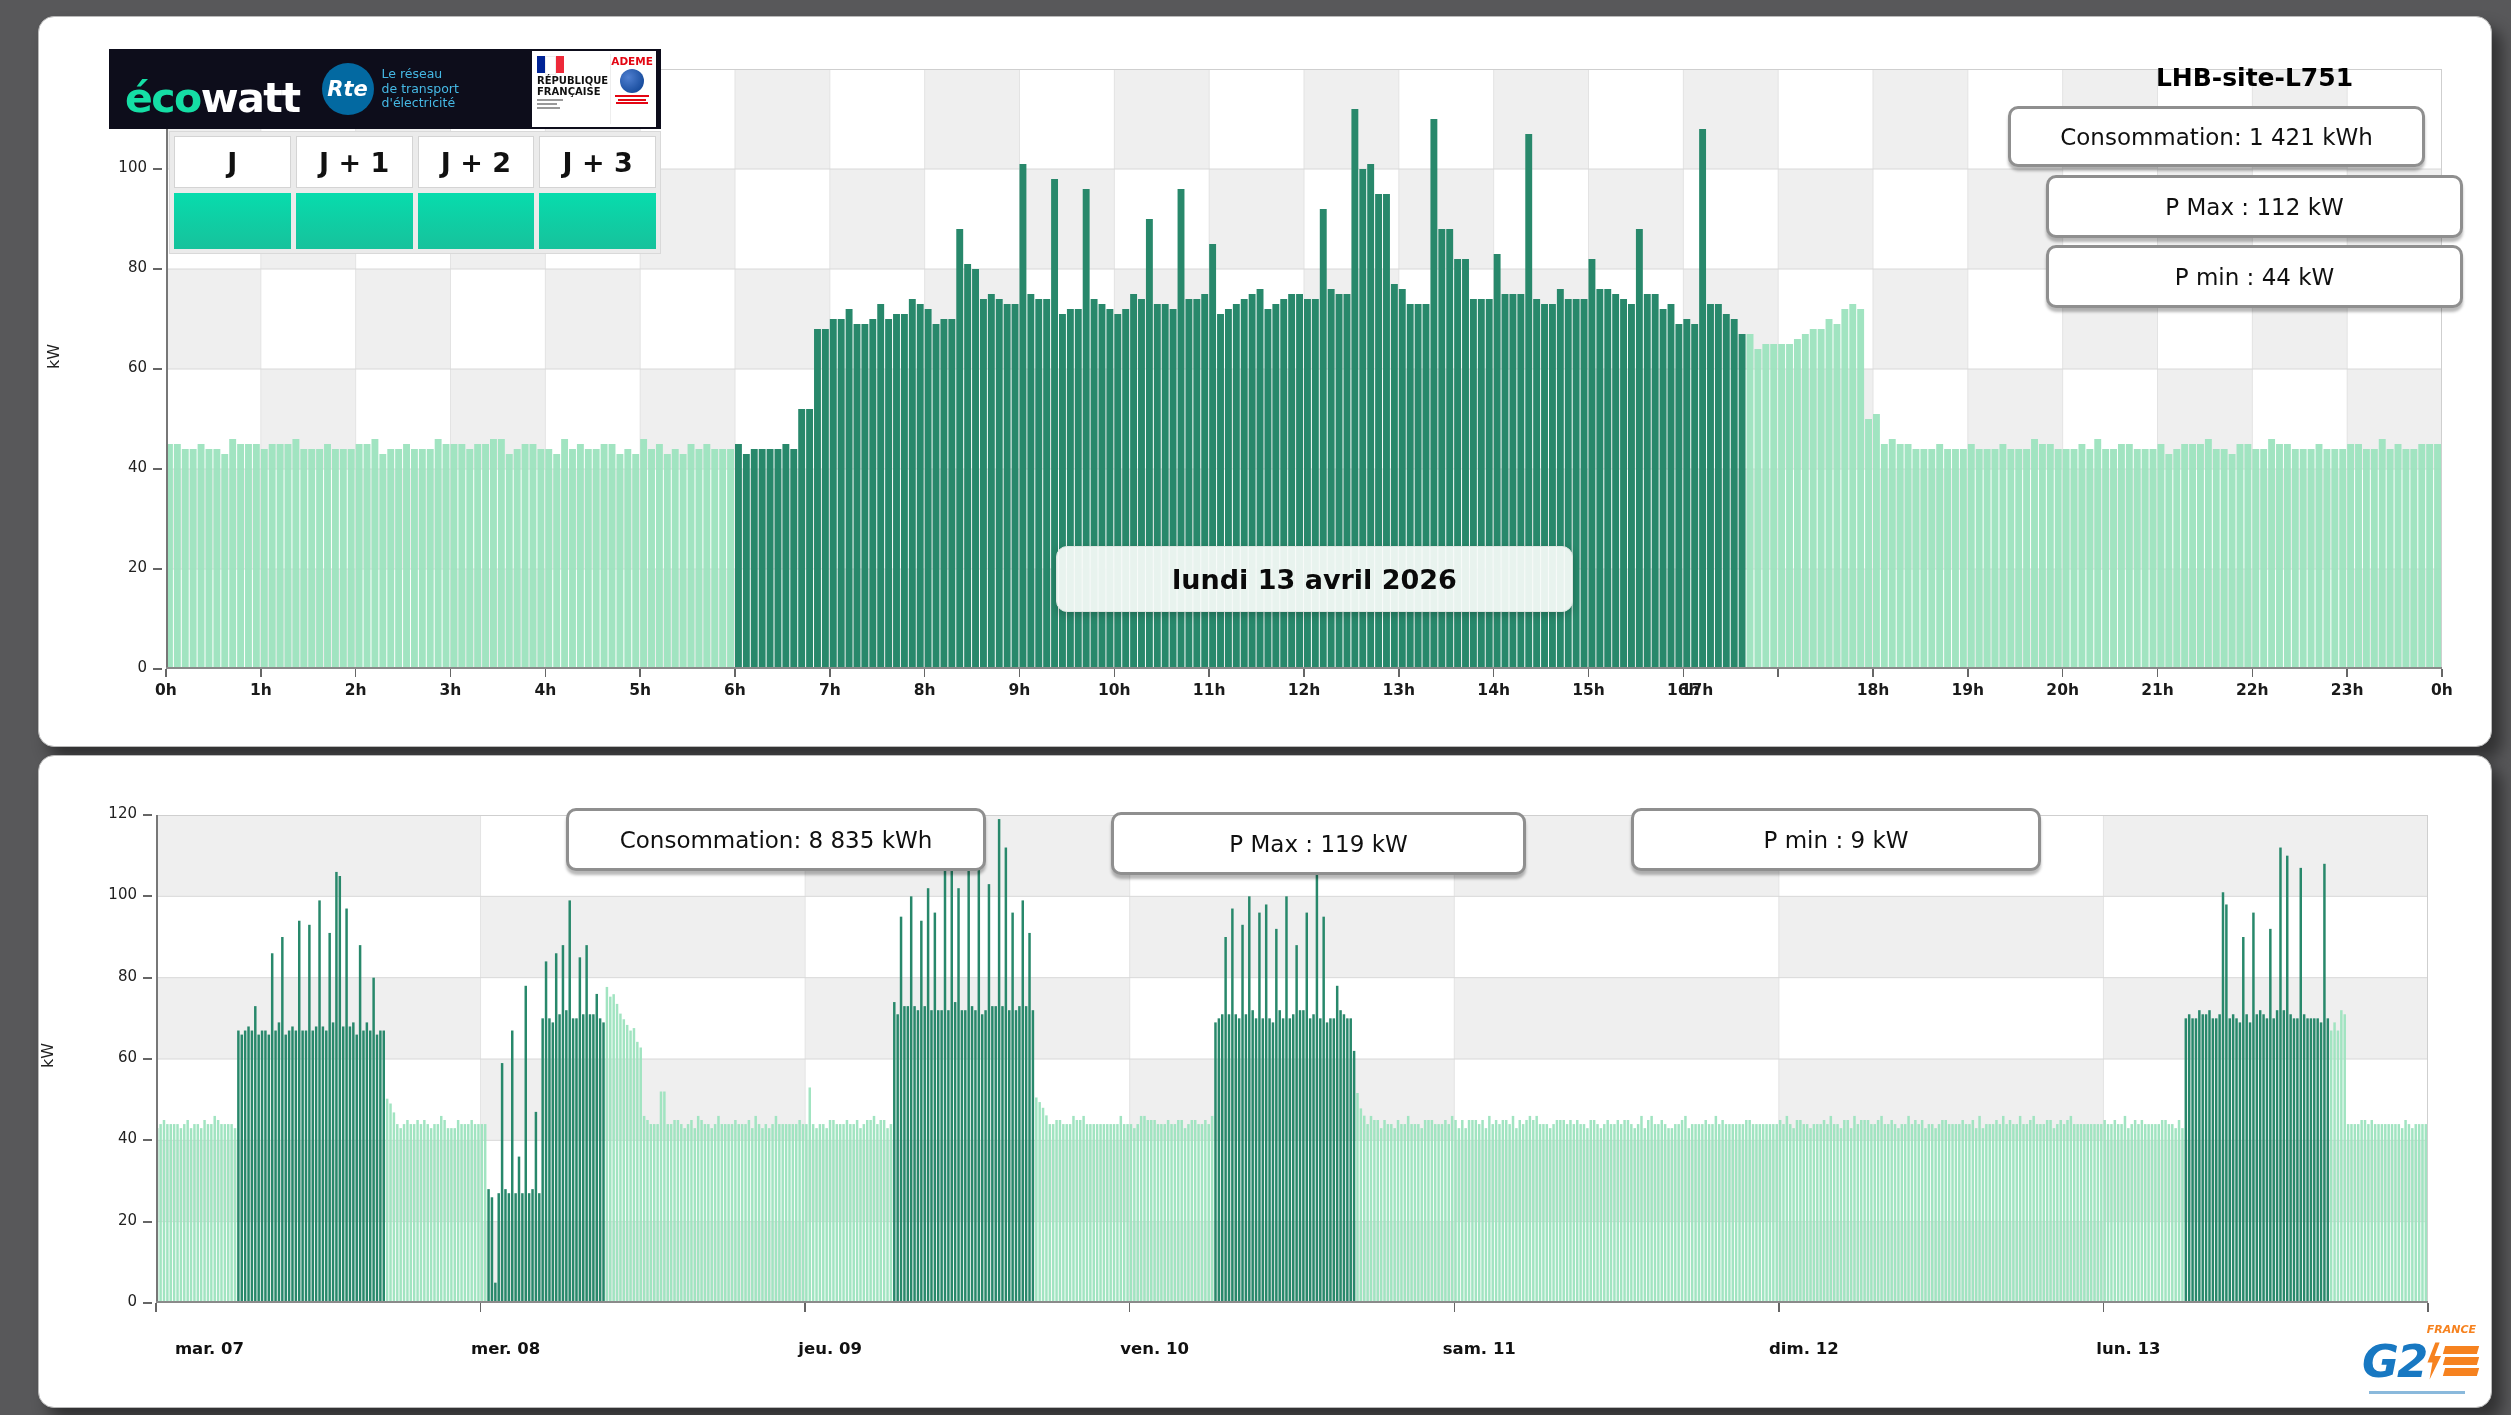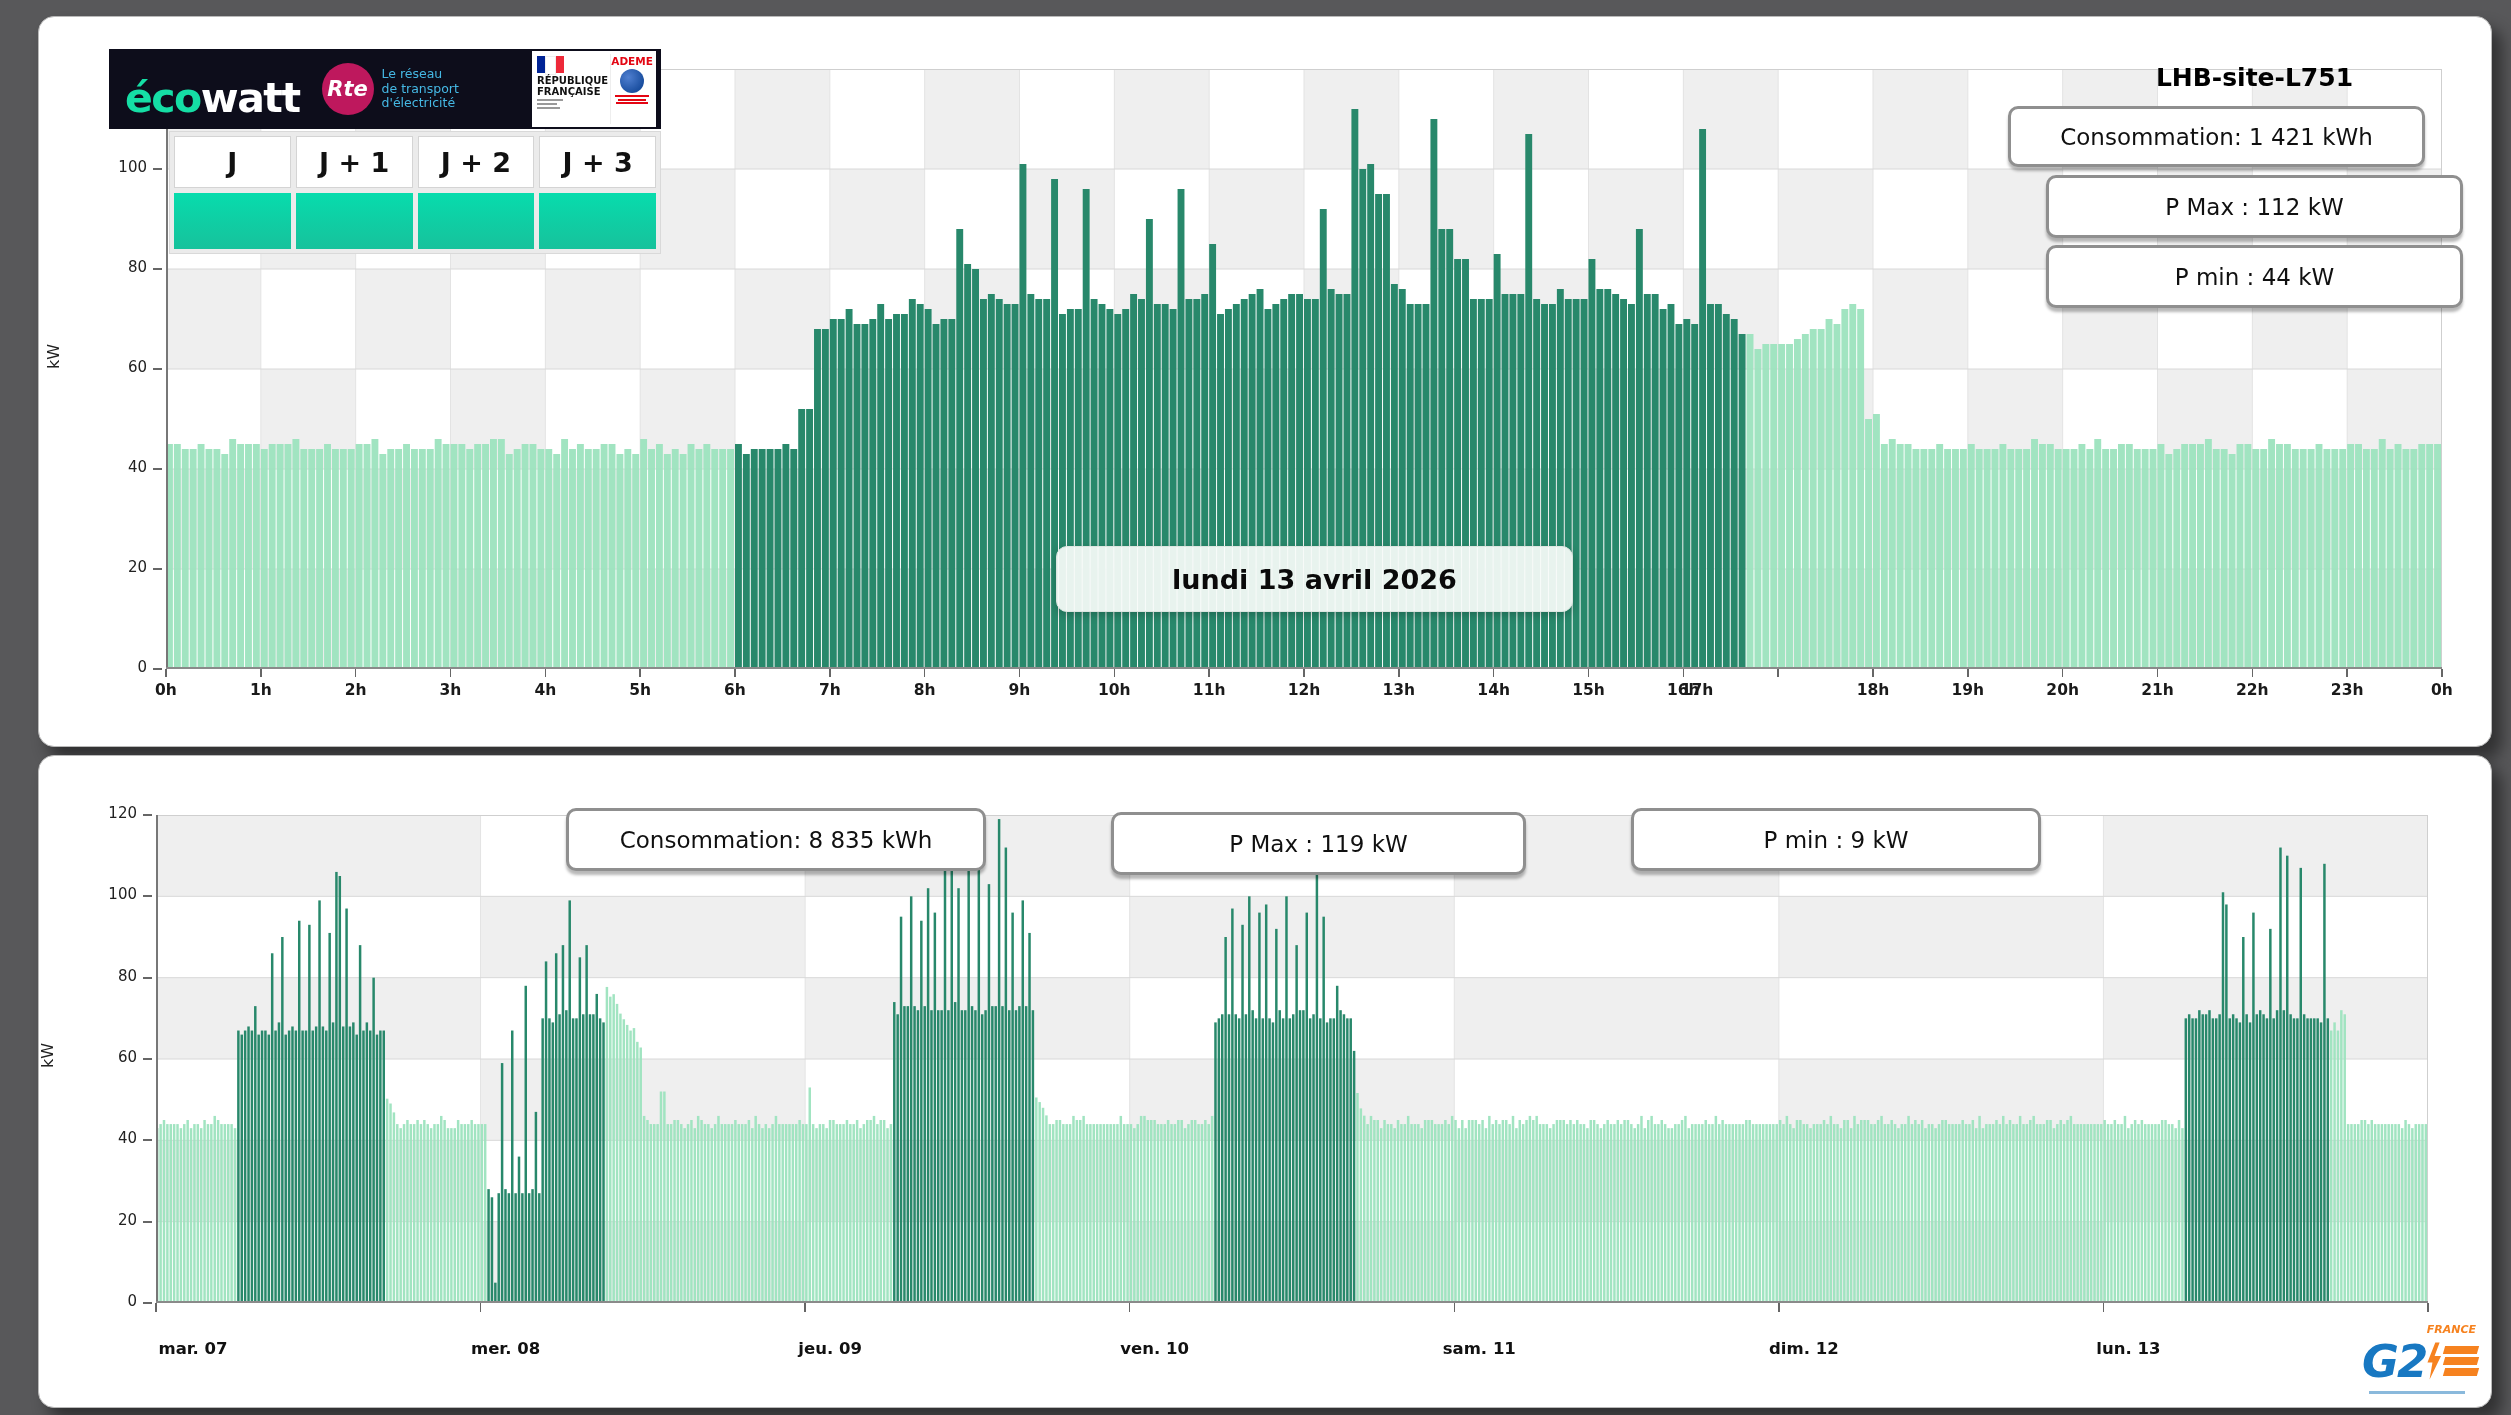--- a/index.html
+++ b/index.html
@@ -25,21 +25,21 @@
   .datebox{position:absolute;background:rgba(247,251,249,0.93);border:1px solid #dde6e1;border-radius:11px;
            box-shadow:0 3px 8px rgba(0,0,0,0.22);display:flex;align-items:center;justify-content:center;
            font-size:27px;font-weight:700;color:#0a0a0a;z-index:5;}
   
   .brandbar{position:absolute;left:70px;top:32px;width:552px;height:80px;background:#0D0D1B;
             display:flex;align-items:center;z-index:7;}
   .ecowatt{margin-left:16px;font-size:41px;font-weight:700;letter-spacing:-1.5px;line-height:1;margin-top:18px;}
   .ecowatt .eco{color:#15DEA5;}
   .ecowatt .watt{color:#ffffff;}
   .rtewrap{display:flex;align-items:center;margin-left:22px;}
-  .rtebadge{width:52px;height:52px;border-radius:50%;background:#be185d;color:#fff;font-weight:700;
+  .rtebadge{width:52px;height:52px;border-radius:50%;background:#0369a1;color:#fff;font-weight:700;
             font-style:italic;font-size:21px;display:flex;align-items:center;justify-content:center;}
   .rtetag{margin-left:8px;color:#45B8E4;font-size:12.5px;line-height:1.15;}
   .gov{margin-left:auto;margin-right:5px;background:#ffffff;width:118px;height:70px;display:flex;padding:3px;}
   .rf{flex:1;padding:2px;}
   .flag{display:flex;width:27px;height:17px;margin-bottom:2px;}
   .flag span{flex:1;height:100%;}
   .rfname{font-size:10px;font-weight:700;color:#111;line-height:1.1;}
   .motto{height:2px;background:#999;margin-top:2px;width:26px;}
   .ademe{width:42px;border-left:1px solid #eee;text-align:center;padding-top:1px;}
   .ademename{font-size:10.5px;font-weight:700;color:#E30613;}
@@ -1421,20 +1421,20 @@
     <div class="axlbl ylab" style="position: absolute; left: 28px; top: 48px; width: 70px; text-align: right;">120</div>
     <div class="ytick" style="left: 104px; top: 58px; width: 9px; height: 2px;"></div>
     <div class="ytick" style="left: 116.25px; top: 547px; width: 1.5px; height: 9px;"></div>
     <div class="ytick" style="left: 440.821px; top: 547px; width: 1.5px; height: 9px;"></div>
     <div class="ytick" style="left: 765.393px; top: 547px; width: 1.5px; height: 9px;"></div>
     <div class="ytick" style="left: 1089.96px; top: 547px; width: 1.5px; height: 9px;"></div>
     <div class="ytick" style="left: 1414.54px; top: 547px; width: 1.5px; height: 9px;"></div>
     <div class="ytick" style="left: 1739.11px; top: 547px; width: 1.5px; height: 9px;"></div>
     <div class="ytick" style="left: 2063.68px; top: 547px; width: 1.5px; height: 9px;"></div>
     <div class="ytick" style="left: 2388.25px; top: 547px; width: 1.5px; height: 9px;"></div>
-    <div class="axlbl dlbl" style="position: absolute; left: 91px; top: 583px; width: 126px;">mar. 07</div>
+    <div class="axlbl dlbl" style="position: absolute; left: 79px; top: 583px; width: 126px; text-align: right;">mar. 07</div>
     <div class="axlbl dlbl" style="position: absolute; left: 403.571px; top: 583px; width: 126px;">mer. 08</div>
     <div class="axlbl dlbl" style="position: absolute; left: 728.143px; top: 583px; width: 126px;">jeu. 09</div>
     <div class="axlbl dlbl" style="position: absolute; left: 1052.71px; top: 583px; width: 126px;">ven. 10</div>
     <div class="axlbl dlbl" style="position: absolute; left: 1377.29px; top: 583px; width: 126px;">sam. 11</div>
     <div class="axlbl dlbl" style="position: absolute; left: 1701.86px; top: 583px; width: 126px;">dim. 12</div>
     <div class="axlbl dlbl" style="position: absolute; left: 2026.43px; top: 583px; width: 126px;">lun. 13</div>
   </div>
 
 </body></html>

